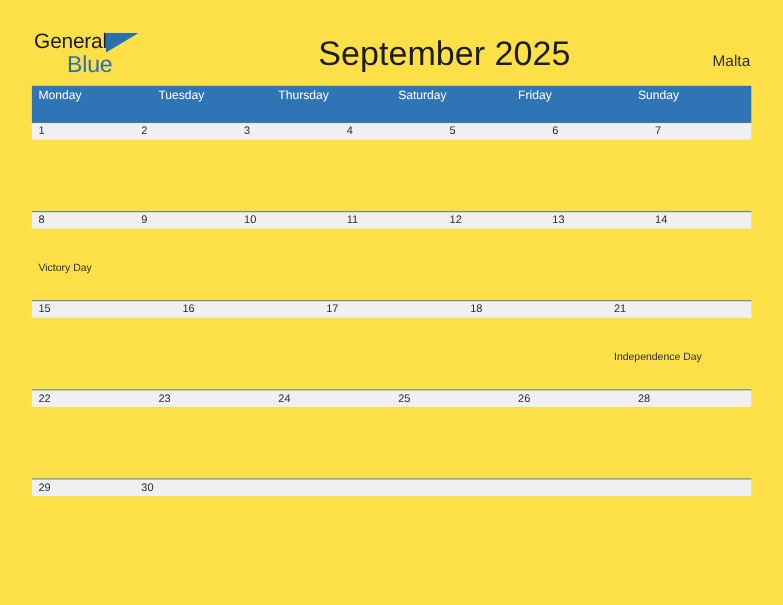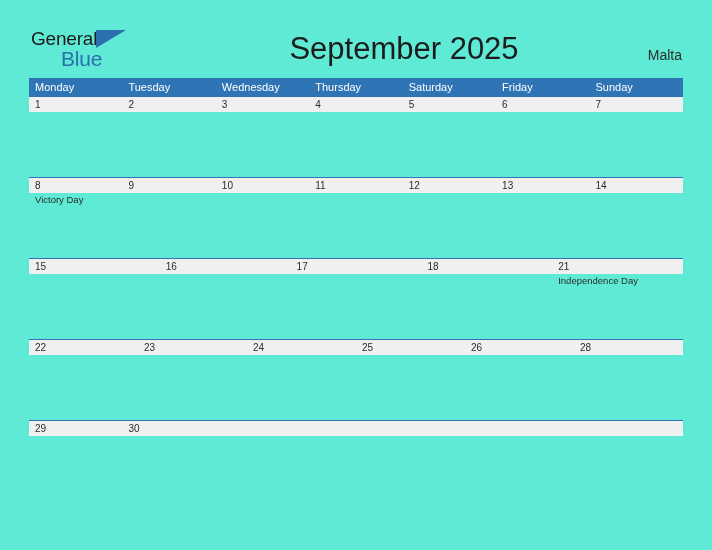--- a/index.html
+++ b/index.html
@@ -12,21 +12,21 @@
     height: 550px;
     font-family: "Liberation Sans", sans-serif;
     color: #222222;
     overflow: hidden;
   }
 
   .page {
     position: relative;
     width: 712px;
     height: 550px;
-    background: #5eead4;
+    background: #fde047;
   }
 
   
   .topbar {
     position: absolute;
     left: 0;
     top: 0;
     width: 712px;
     height: 76px;
   }
@@ -95,21 +95,21 @@
   .grid {
     position: absolute;
     left: 29px;
     top: 78px;
     width: 654px;
   }
 
   .weekday-row {
     display: flex;
     background: #2f74b5;
-    height: 18px;
+    height: 33px;
   }
   .weekday {
     flex: 1 1 0;
     color: #ffffff;
     font-size: 11px;
     line-height: 19px;
     padding-left: 6px;
     box-sizing: border-box;
     white-space: nowrap;
     overflow: hidden;
@@ -152,20 +152,21 @@
     color: #2b2b2b;
     height: 15px;
   }
   .day-event {
     display: block;
     font-size: 9.5px;
     line-height: 12px;
     color: #2b2b2b;
     padding-top: 1px;
     white-space: nowrap;
+    margin-top: 29px;
   }
   .day-cell.empty .day-num {
     color: transparent;
   }
   .week-row.last .band {
     width: 100%;
   }
 </style>
 </head>
 <body>
@@ -184,21 +185,20 @@
 
     <div class="cal-region">Malta</div>
 
   </div>
 
   <div class="grid">
 
     <div class="weekday-row">
       <div class="weekday">Monday</div>
       <div class="weekday">Tuesday</div>
-      <div class="weekday">Wednesday</div>
       <div class="weekday">Thursday</div>
       <div class="weekday">Saturday</div>
       <div class="weekday">Friday</div>
       <div class="weekday">Sunday</div>
     </div>
 
     <div class="week-row">
       <div class="band"></div>
       <div class="week-cells">
         <div class="day-cell">

